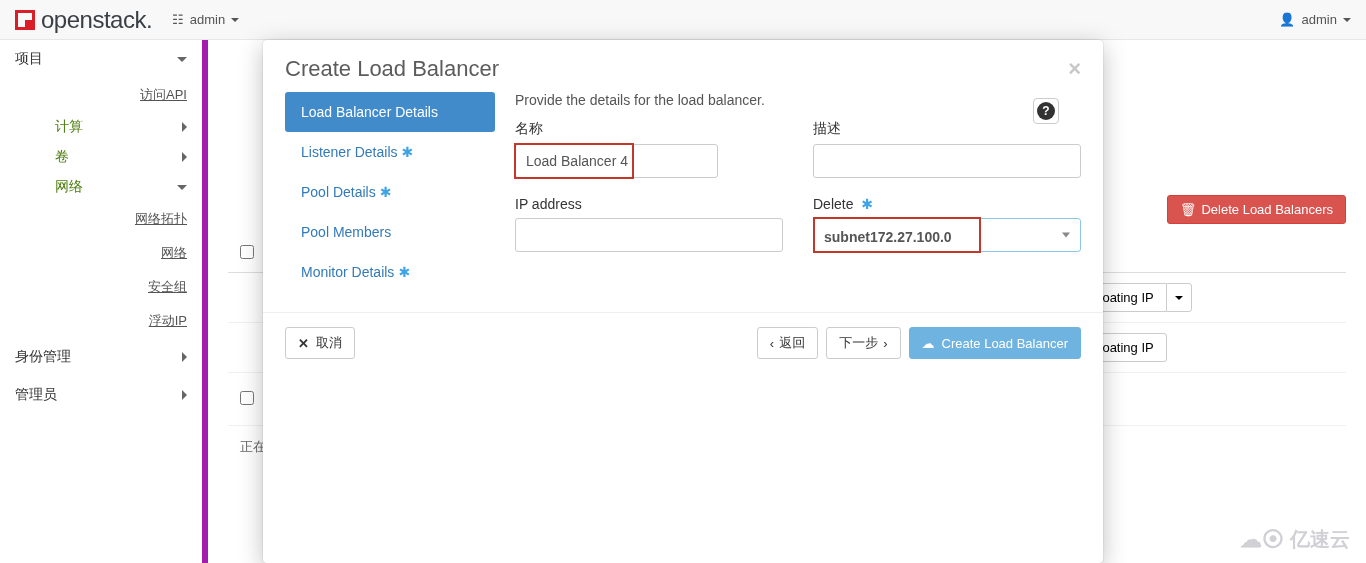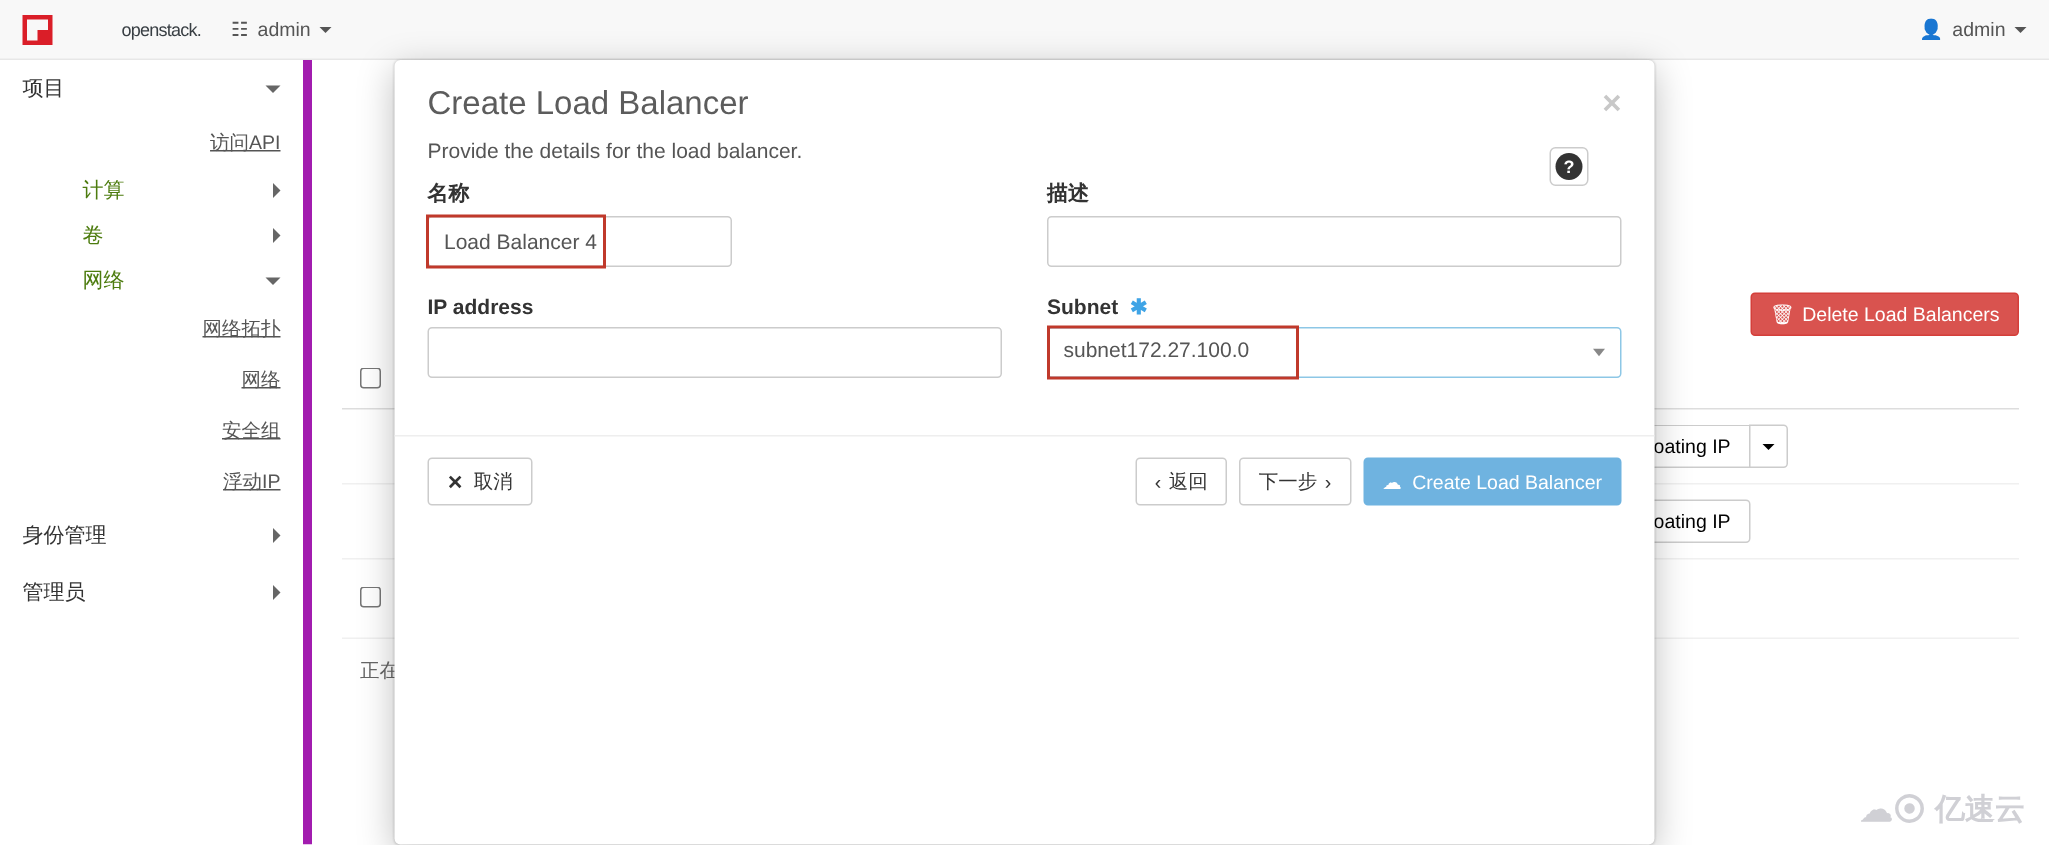--- a/index.html
+++ b/index.html
@@ -4,21 +4,21 @@
   <style>
     * { margin: 0; padding: 0; box-sizing: border-box; }
     body { font-family: "Helvetica Neue", Helvetica, Arial, sans-serif; font-size: 13px; color: #333; background: #fff; }
     
     
     .navbar { height: 40px; background: #f8f8f8; border-bottom: 1px solid #e7e7e7; display: flex; align-items: center; padding: 0 15px; justify-content: space-between; }
     .navbar-left { display: flex; align-items: center; gap: 20px; }
     .logo { display: flex; align-items: center; gap: 6px; }
     .logo-mark { width: 20px; height: 20px; border: 3px solid #DA1E28; position: relative; }
     .logo-mark::after { content: ""; position: absolute; right: -1px; bottom: -1px; width: 8px; height: 8px; background: #DA1E28; }
-    .logo-text { font-size: 12px; color: #393f44; font-weight: 400; letter-spacing: -0.5px; margin-left: 40px; }
+    .logo-text { font-size: 24px; color: #393f44; font-weight: 400; letter-spacing: -0.5px; }
     .project-selector { display: flex; align-items: center; gap: 6px; font-size: 13px; color: #555; cursor: pointer; }
     .navbar-right { display: flex; align-items: center; gap: 6px; font-size: 13px; color: #555; cursor: pointer; }
     .caret-down { display: inline-block; width: 0; height: 0; border-left: 4px solid transparent; border-right: 4px solid transparent; border-top: 4px solid currentColor; }
     .user-icon { font-size: 13px; }
     .layers-icon { font-size: 13px; }
     
     
     .wrapper { display: flex; min-height: calc(100vh - 40px); }
     
     
@@ -59,23 +59,23 @@
     .wizard-nav { width: 210px; display: flex; flex-direction: column; gap: 0; }
     .wizard-step { padding: 12px 16px; color: #337ab7; cursor: pointer; font-size: 14px; border-radius: 3px; }
     .wizard-step.active { background: #428bca; color: #fff; }
     .asterisk { color: #3fa4e6; margin-left: 4px; }
     
     
     .form-area { flex: 1; }
     .form-instructions { color: #555; font-size: 14px; margin-bottom: 12px; }
     .form-row { display: flex; gap: 30px; margin-bottom: 18px; }
     .form-group { flex: 1; display: flex; flex-direction: column; gap: 6px; }
-    .form-label { font-size: 14px; color: #333; font-weight: 700; }
+    .form-label { font-size: 14px; color: #333; font-weight: 400; }
     .form-control { height: 34px; border: 1px solid #ccc; border-radius: 3px; padding: 6px 10px; font-size: 14px; color: #555; }
-    .form-control.select-wrap { position: relative; display: flex; align-items: flex-start; border-color: #8dc7e6; }
+    .form-control.select-wrap { position: relative; display: flex; align-items: flex-end; border-color: #8dc7e6; font-weight: bold; }
     .select-wrap .select-text { flex: 1; }
     .select-wrap::after { content: ""; position: absolute; right: 10px; top: 50%; width: 0; height: 0; border-left: 4px solid transparent; border-right: 4px solid transparent; border-top: 5px solid #888; transform: translateY(-50%); }
     .help-badge { width: 26px; height: 26px; border: 1px solid #ccc; border-radius: 4px; display: flex; align-items: center; justify-content: center; position: absolute; right: 22px; top: 6px; }
     .help-q { width: 18px; height: 18px; border-radius: 50%; background: #333; color: #fff; display: flex; align-items: center; justify-content: center; font-size: 12px; font-weight: 700; }
     .form-area-rel { position: relative; padding-top: 0; }
     
     
     .modal-footer { border-top: 1px solid #eee; padding: 14px 22px; display: flex; justify-content: space-between; align-items: center; }
     .footer-right { display: flex; gap: 8px; }
     .btn-default { background: #fff; border: 1px solid #ccc; color: #333; }
@@ -224,20 +224,33 @@
   </div>
 </div>
 
 <div class="modal-overlay">
   <div class="modal">
     <div class="modal-header">
       <div class="modal-title">Create Load Balancer</div>
       <div class="modal-close">×</div>
     </div>
     <div class="modal-body">
+      <div class="wizard-nav">
+        <div class="wizard-step active">Load Balancer Details</div>
+        <div class="wizard-step">
+          <span>Listener Details</span><span class="asterisk">✱</span>
+        </div>
+        <div class="wizard-step">
+          <span>Pool Details</span><span class="asterisk">✱</span>
+        </div>
+        <div class="wizard-step">Pool Members</div>
+        <div class="wizard-step">
+          <span>Monitor Details</span><span class="asterisk">✱</span>
+        </div>
+      </div>
       <div class="form-area form-area-rel">
         <div class="help-badge">
           <span class="help-q">?</span>
         </div>
         <div class="form-instructions">Provide the details for the load balancer.</div>
         <div class="form-row">
           <div class="form-group">
             <label class="form-label">名称</label>
             <div class="rel">
               <input class="form-control" value="Load Balancer 4" style="">
@@ -249,21 +262,21 @@
             <input class="form-control" style="">
           </div>
         </div>
         <div class="form-row">
           <div class="form-group">
             <label class="form-label">IP address</label>
             <input class="form-control" style="">
           </div>
           <div class="form-group">
             <label class="form-label">
-              <span>Subnet</span>
+              <span>Delete</span>
               <span class="asterisk">✱</span>
             </label>
             <div class="form-control select-wrap rel">
               <span class="select-text">subnet172.27.100.0</span>
               <div class="highlight-subnet-inner"></div>
             </div>
           </div>
         </div>
       </div>
     </div>

